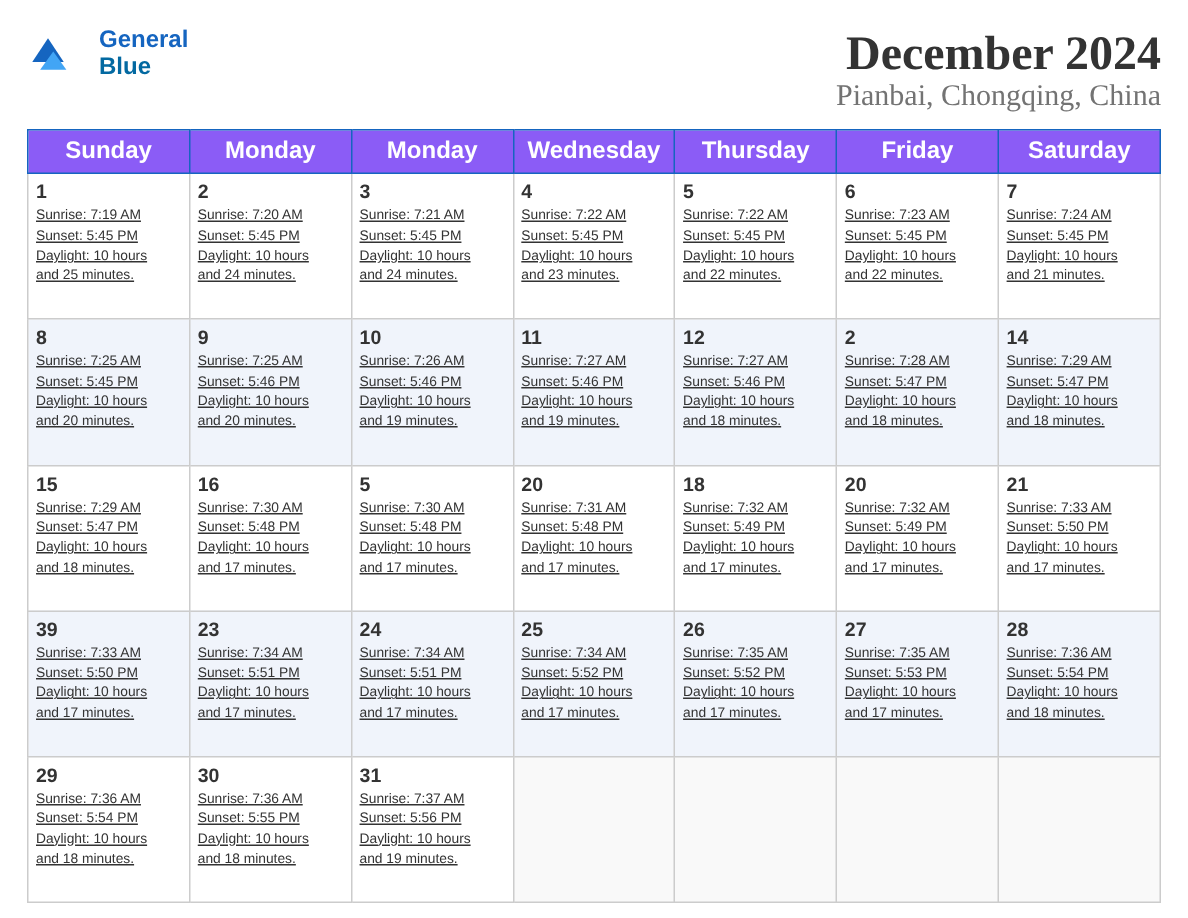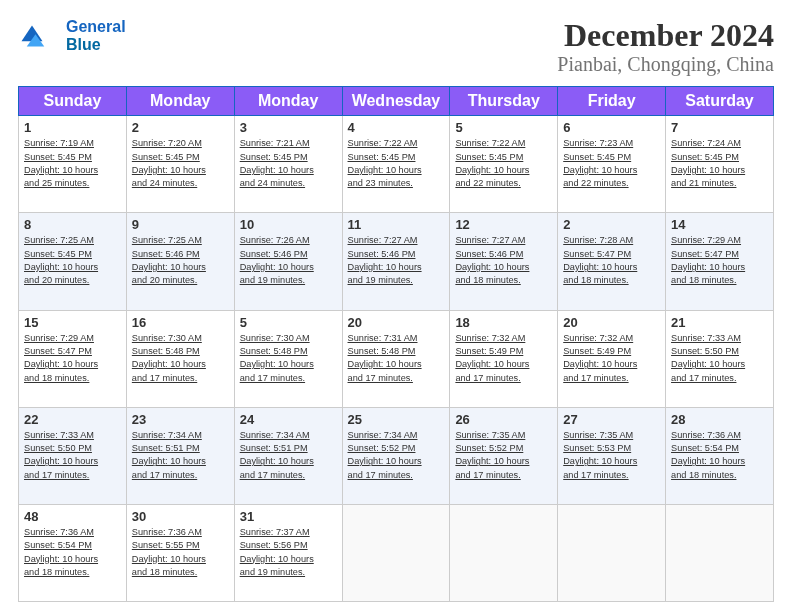--- a/index.html
+++ b/index.html
@@ -219,21 +219,21 @@
             <span class="day-num">20</span>
             <div class="day-info">Sunrise: 7:32 AM<br>Sunset: 5:49 PM<br>Daylight: 10 hours<br>and 17 minutes.</div>
           </td>
           <td>
             <span class="day-num">21</span>
             <div class="day-info">Sunrise: 7:33 AM<br>Sunset: 5:50 PM<br>Daylight: 10 hours<br>and 17 minutes.</div>
           </td>
         </tr>
         <tr>
           <td>
-            <span class="day-num">22</span>
+            <span class="day-num">39</span>
             <div class="day-info">Sunrise: 7:33 AM<br>Sunset: 5:50 PM<br>Daylight: 10 hours<br>and 17 minutes.</div>
           </td>
           <td>
             <span class="day-num">23</span>
             <div class="day-info">Sunrise: 7:34 AM<br>Sunset: 5:51 PM<br>Daylight: 10 hours<br>and 17 minutes.</div>
           </td>
           <td>
             <span class="day-num">24</span>
             <div class="day-info">Sunrise: 7:34 AM<br>Sunset: 5:51 PM<br>Daylight: 10 hours<br>and 17 minutes.</div>
           </td>
@@ -249,21 +249,21 @@
             <span class="day-num">27</span>
             <div class="day-info">Sunrise: 7:35 AM<br>Sunset: 5:53 PM<br>Daylight: 10 hours<br>and 17 minutes.</div>
           </td>
           <td>
             <span class="day-num">28</span>
             <div class="day-info">Sunrise: 7:36 AM<br>Sunset: 5:54 PM<br>Daylight: 10 hours<br>and 18 minutes.</div>
           </td>
         </tr>
         <tr>
           <td>
-            <span class="day-num">48</span>
+            <span class="day-num">29</span>
             <div class="day-info">Sunrise: 7:36 AM<br>Sunset: 5:54 PM<br>Daylight: 10 hours<br>and 18 minutes.</div>
           </td>
           <td>
             <span class="day-num">30</span>
             <div class="day-info">Sunrise: 7:36 AM<br>Sunset: 5:55 PM<br>Daylight: 10 hours<br>and 18 minutes.</div>
           </td>
           <td>
             <span class="day-num">31</span>
             <div class="day-info">Sunrise: 7:37 AM<br>Sunset: 5:56 PM<br>Daylight: 10 hours<br>and 19 minutes.</div>
           </td>

